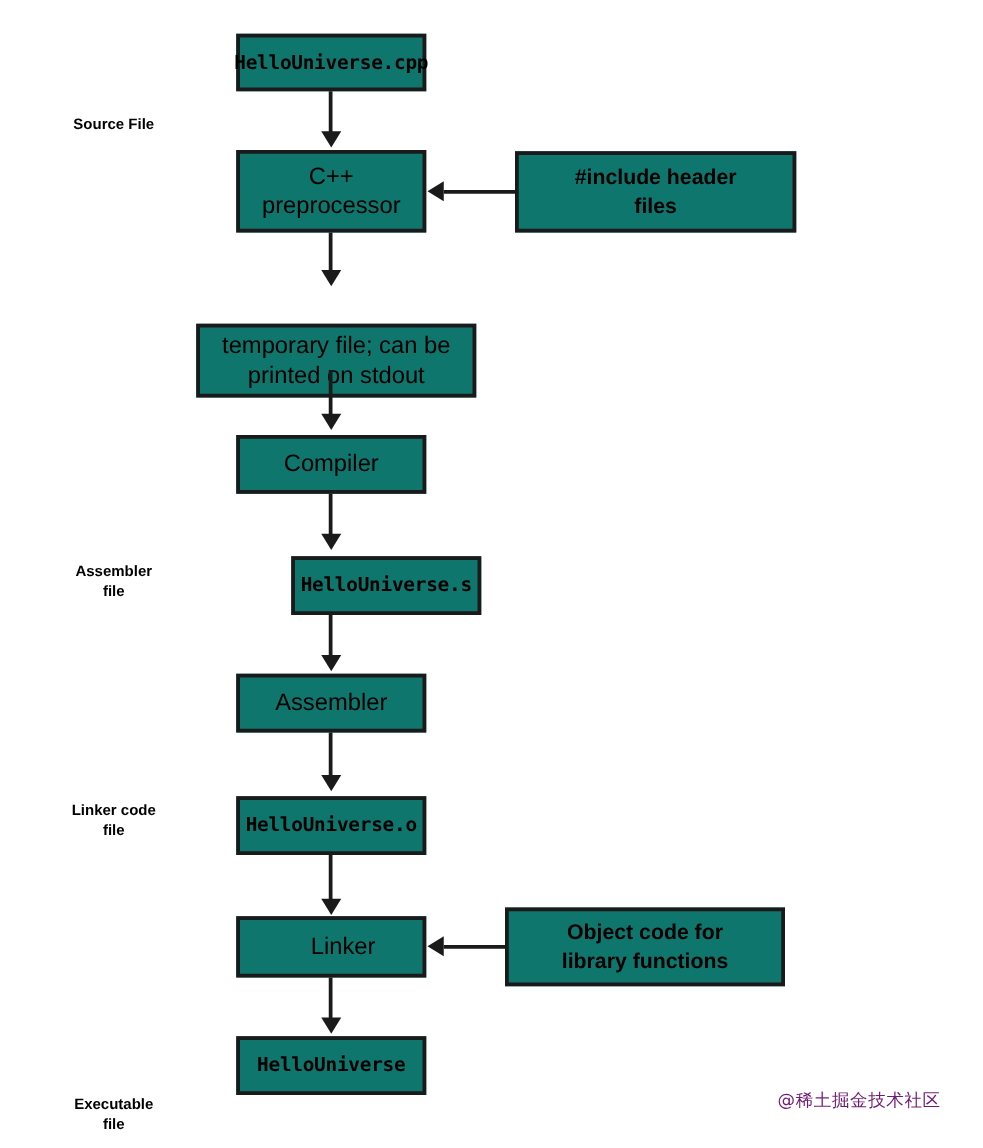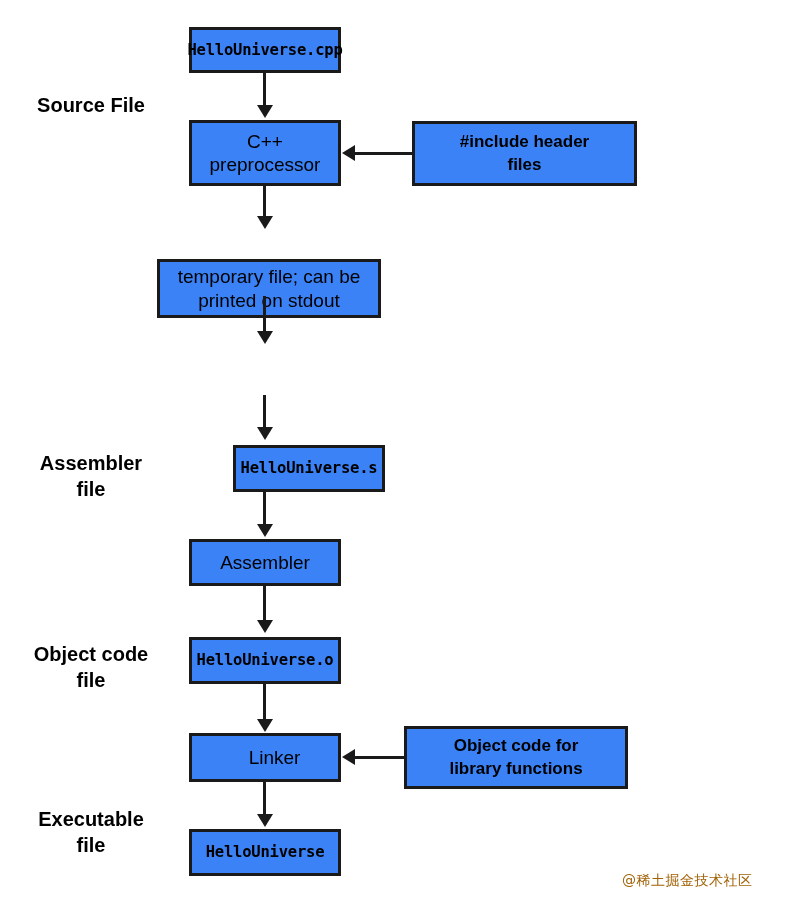--- a/index.html
+++ b/index.html
@@ -15,21 +15,21 @@
     overflow: hidden;
     font-family: "Liberation Sans", sans-serif;
     color: #000000;
   }
 
   
   .node {
     position: absolute;
     box-sizing: border-box;
     border: 3px solid #1a1a1a;
-    background: #3b82f6;
+    background: #0f766e;
     display: flex;
     align-items: center;
     justify-content: center;
     text-align: center;
     line-height: 1.22;
   }
   .node .txt {
     display: block;
     white-space: pre-line;
   }
@@ -52,21 +52,21 @@
     font-weight: bold;
     font-size: 17px;
     line-height: 1.3;
   }
 
   
   .rowlabel {
     position: absolute;
     font-family: "Liberation Sans", sans-serif;
     font-weight: bold;
-    font-size: 20px;
+    font-size: 12px;
     line-height: 1.3;
     text-align: center;
     white-space: pre-line;
     color: #000000;
   }
 
   
   .vline {
     position: absolute;
     width: 3px;
@@ -92,39 +92,39 @@
     border-top: 8px solid transparent;
     border-bottom: 8px solid transparent;
     border-right: 13px solid #1a1a1a;
   }
 
   
   .watermark {
     position: absolute;
     font-family: "DejaVu Sans", sans-serif;
     font-size: 14px;
-    color: #a16207;
+    color: #701a75;
     white-space: nowrap;
     letter-spacing: 0.5px;
   }
 </style>
 </head>
 <body>
 
 <div id="canvas">
 
   <div class="rowlabel" style="left:16px; top:92px; width:150px;">Source File</div>
 
   <div class="rowlabel" style="left:16px; top:450px; width:150px;">Assembler
 file</div>
 
-  <div class="rowlabel" style="left:16px; top:641px; width:150px;">Object code
+  <div class="rowlabel" style="left:16px; top:641px; width:150px;">Linker code
 file</div>
 
-  <div class="rowlabel" style="left:16px; top:806px; width:150px;">Executable
+  <div class="rowlabel" style="left:16px; top:876px; width:150px;">Executable
 file</div>
 
   <div class="node file" style="left:189px; top:27px; width:152px; height:46px;">
     <span class="txt">HelloUniverse.cpp</span>
   </div>
 
   <div class="vline" style="left:263px; top:73px; height:35px;"></div>
   <div class="arrowdown" style="left:257px; top:105px;"></div>
 
   <div class="node stage" style="left:189px; top:120px; width:152px; height:66px;">
@@ -144,20 +144,23 @@
   <div class="arrowdown" style="left:257px; top:216px;"></div>
 
   <div class="node stage" style="left:157px; top:237px; width:224px; height:59px;margin-top:22px;">
     <span class="txt">temporary file; can be
 printed on stdout</span>
   </div>
 
   <div class="vline" style="left:263px; top:296px; height:38px;"></div>
   <div class="arrowdown" style="left:257px; top:331px;"></div>
 
+  <div class="node stage" style="left:189px; top:348px; width:152px; height:47px;">
+    <span class="txt">Compiler</span>
+  </div>
 
   <div class="vline" style="left:263px; top:395px; height:35px;"></div>
   <div class="arrowdown" style="left:257px; top:427px;"></div>
 
   <div class="node file" style="left:189px; top:445px; width:152px; height:47px;margin-left:44px;">
     <span class="txt">HelloUniverse.s</span>
   </div>
 
   <div class="vline" style="left:263px; top:492px; height:35px;"></div>
   <div class="arrowdown" style="left:257px; top:524px;"></div>

